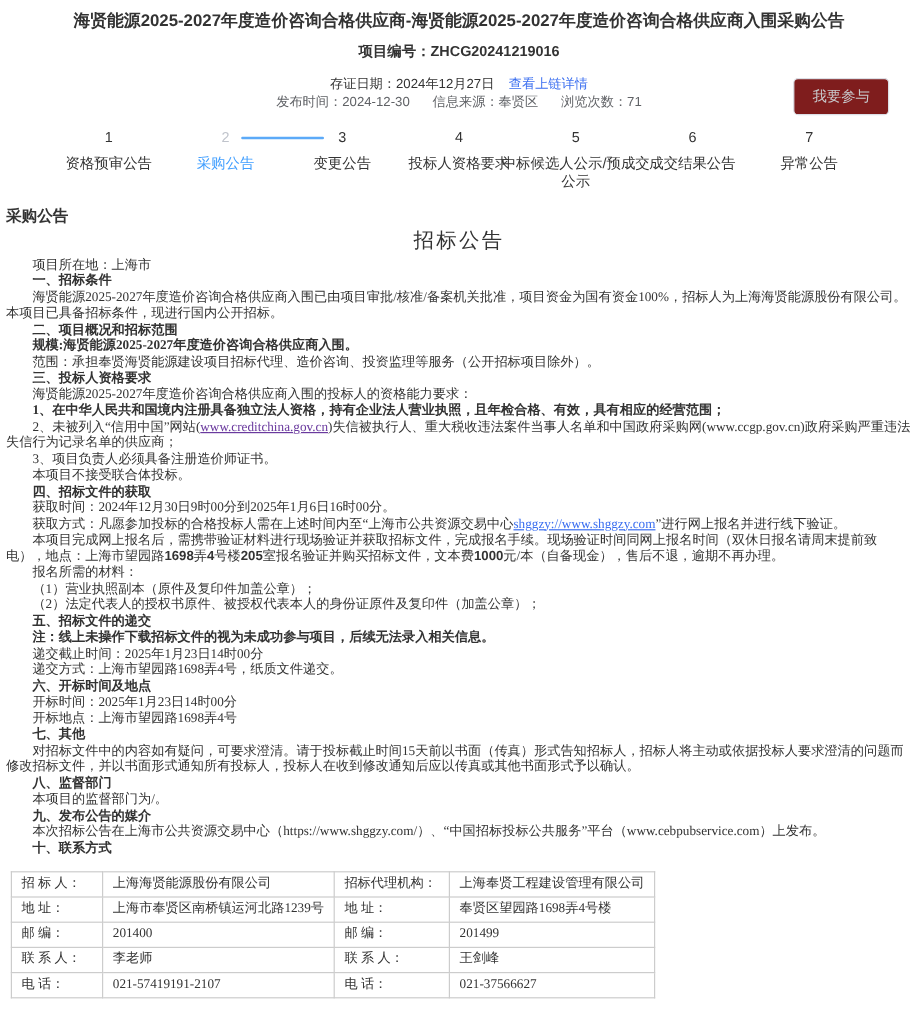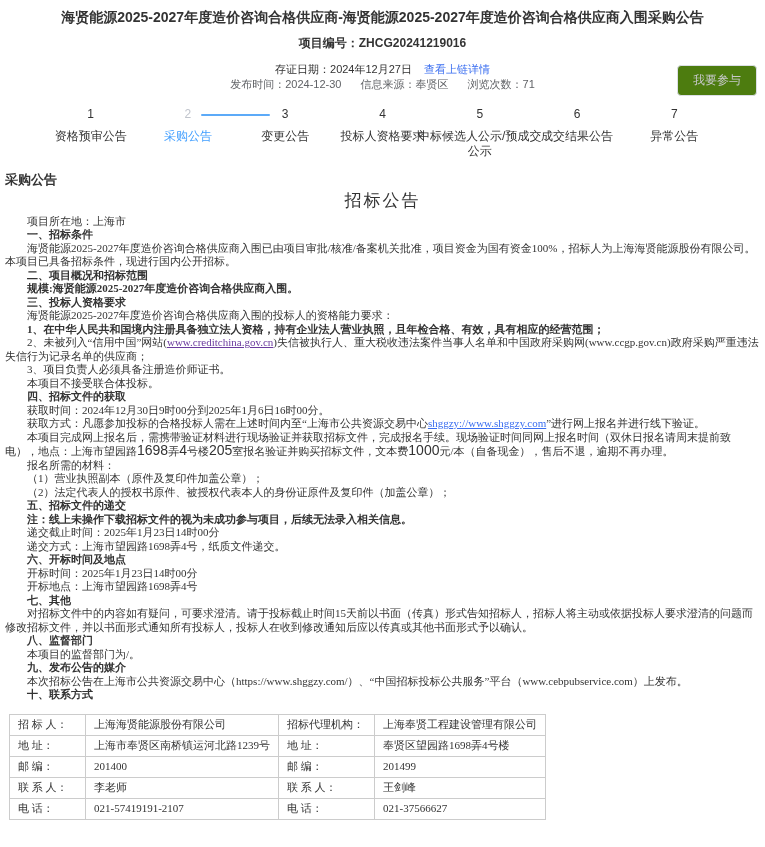--- a/index.html
+++ b/index.html
@@ -10,22 +10,22 @@
     overflow:hidden;
   }
   .top { position:relative; text-align:center; }
   .page-title { font-size:14px; font-weight:bold; margin:8px 28px 0; line-height:18px; color:#333; }
   .proj-row { font-size:12px; font-weight:bold; margin-top:9px; }
   .cert-row { font-size:11px; margin-top:10px; color:#333; }
   .cert-row .chain-link { color:#3a6ef0; margin-left:12px; cursor:pointer; }
   .pub-row { font-size:11px; color:#606266; }
   .pub-row .pair { margin:0 8px; }
   .join-btn {
-    position:absolute; right:8px; top:57px;
-    border:1px solid #dcdfe6; border-radius:4px; background:#4d7c0f;
+    position:absolute; right:24px; top:57px;
+    border:1px solid #dcdfe6; border-radius:4px; background:#7f1d1d;
     color:#c8c9cc; font-size:12px; padding:6px 15px; cursor:pointer;
     font-family:"Liberation Sans","DejaVu Sans",sans-serif;
   }
   
   .steps { display:flex; margin:15px 42px 0 42px; }
   .step { flex:1; text-align:center; position:relative; cursor:pointer; }
   .step .num { font-size:12px; color:#333; height:15px; line-height:15px; }
   .step .lbl { font-size:12px; color:#333; margin-top:7px; line-height:15px;
                width:132px; margin-left:calc(50% - 66px); }
   .step.current .num { color:#c0c4cc; }
@@ -37,21 +37,21 @@
   .section-h { font-size:13px; font-weight:bold; color:#333; margin:12px 0 0 5px; }
   
   .doc { font-family:"Liberation Serif","DejaVu Serif",serif; font-size:11px;
          line-height:13.5px; color:#333; padding:0 5px; margin-top:2px; }
   .doc .notice-title { text-align:center; font-size:17px; font-weight:normal;
          margin:5px 0 7px; letter-spacing:2px; }
   .doc p { margin:0; text-indent:22px; }
   .doc p.b { font-weight:bold; }
   .doc .lnk { color:#3a6ef0; text-decoration:underline; cursor:pointer; }
   .doc .vlnk { color:#6a3a9e; text-decoration:underline; cursor:pointer; }
-  .doc .nb { font-family:"Liberation Sans","DejaVu Sans",sans-serif; font-weight:normal; font-size:14px; }
+  .doc .nb { font-family:"Liberation Sans","DejaVu Sans",sans-serif; font-weight:bold; font-size:11px; }
   
   .ctable { border-collapse:collapse; table-layout:fixed; margin:12px 0 0 4px;
             font-family:"Liberation Serif","DejaVu Serif",serif; font-size:11px; }
   .ctable td { border:1px solid #ccc; padding:3px 8px; height:21px; color:#333;
                overflow:hidden; white-space:nowrap; }
 </style>
 </head>
 <body>
 
 <div class="top">
@@ -104,20 +104,21 @@
 <div class="section-h">采购公告</div>
 
 <div class="doc">
   <div class="notice-title">招标公告</div>
   <div>
       <p><span>项目所在地：上海市</span></p>
       <p class="b"><span>一、招标条件</span></p>
       <p><span>海贤能源2025-2027年度造价咨询合格供应商入围已由项目审批/核准/备案机关批准，项目资金为国有资金100%，招标人为上海海贤能源股份有限公司。本项目已具备招标条件，现进行国内公开招标。</span></p>
       <p class="b"><span>二、项目概况和招标范围</span></p>
       <p class="b"><span>规模:海贤能源2025-2027年度造价咨询合格供应商入围。</span></p>
+      <p><span>范围：承担奉贤海贤能源建设项目招标代理、造价咨询、投资监理等服务（公开招标项目除外）。</span></p>
       <p class="b"><span>三、投标人资格要求</span></p>
       <p><span>海贤能源2025-2027年度造价咨询合格供应商入围的投标人的资格能力要求：</span></p>
       <p class="b"><span>1、在中华人民共和国境内注册具备独立法人资格，持有企业法人营业执照，且年检合格、有效，具有相应的经营范围；</span></p>
       <p><span>2、未被列入“信用中国”网站(</span><span class="vlnk">www.creditchina.gov.cn</span><span>)失信被执行人、重大税收违法案件当事人名单和中国政府采购网(www.ccgp.gov.cn)政府采购严重违法失信行为记录名单的供应商；</span></p>
       <p><span>3、项目负责人必须具备注册造价师证书。</span></p>
       <p><span>本项目不接受联合体投标。</span></p>
       <p class="b"><span>四、招标文件的获取</span></p>
       <p><span>获取时间：2024年12月30日9时00分到2025年1月6日16时00分。</span></p>
       <p><span>获取方式：凡愿参加投标的合格投标人需在上述时间内至“上海市公共资源交易中心</span><span class="lnk">shggzy://www.shggzy.com</span><span>”进行网上报名并进行线下验证。</span></p>
       <p><span>本项目完成网上报名后，需携带验证材料进行现场验证并获取招标文件，完成报名手续。现场验证时间同网上报名时间（双休日报名请周末提前致电），地点：上海市望园路</span><span class="nb">1698</span><span>弄</span><span class="nb">4</span><span>号楼</span><span class="nb">205</span><span>室报名验证并购买招标文件，文本费</span><span class="nb">1000</span><span>元/本（自备现金），售后不退，逾期不再办理。</span></p>

